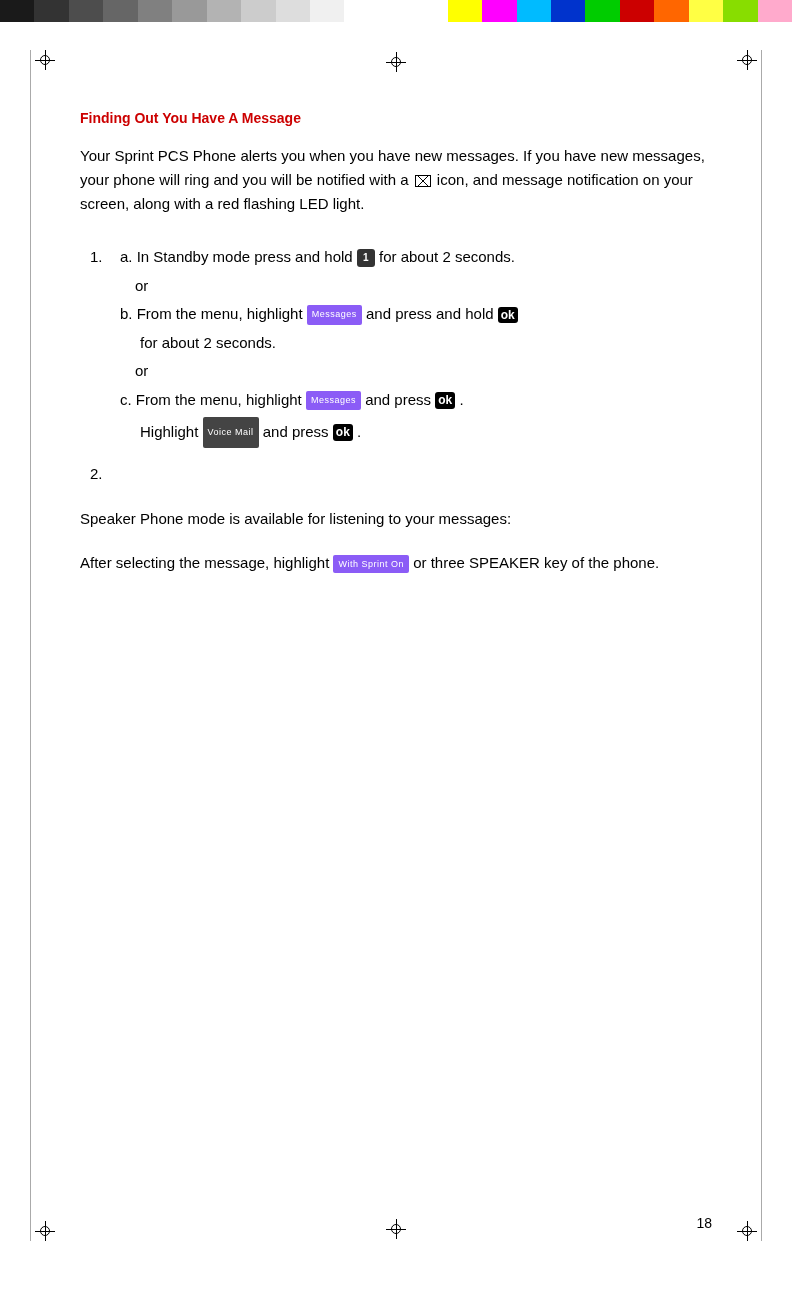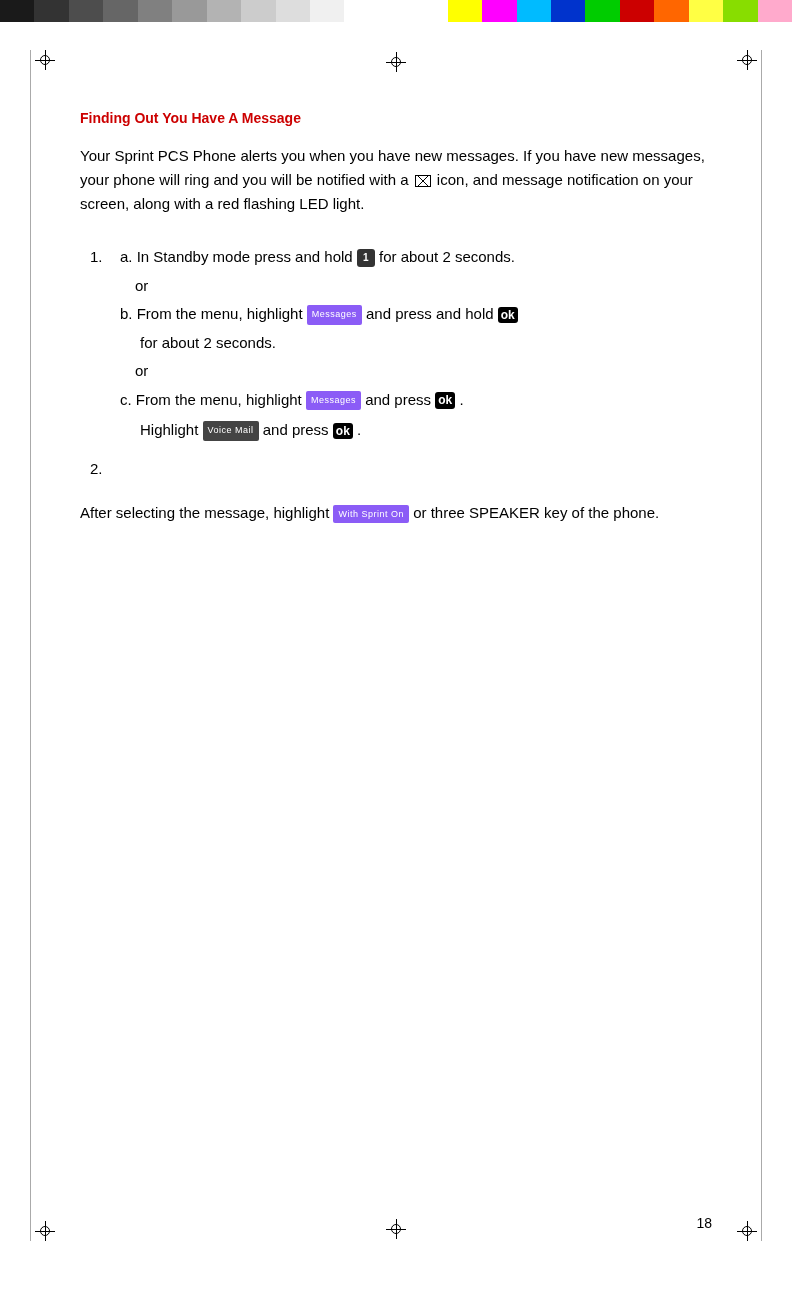--- a/index.html
+++ b/index.html
@@ -119,21 +119,21 @@
       vertical-align: middle;
       letter-spacing: 0.5px;
     }
 
     .menu-chip-light {
       display: inline-block;
       background: #444;
       color: #fff;
       font-size: 9px;
       font-family: Arial, sans-serif;
-      padding: 2px 5px;
+      padding: 8px 5px;
       border-radius: 2px;
       vertical-align: middle;
       letter-spacing: 0.5px;
     }
 
     .page-number {
       position: absolute;
       bottom: 60px;
       right: 80px;
       font-family: Arial, sans-serif;
@@ -379,20 +379,21 @@
 
         </div>
       </div>
 
       <div style="display: flex; margin-top: 10px; font-family: Arial, sans-serif; font-size: 15px; line-height: 1.7;">
         <span style="min-width: 30px;">2.</span>
       </div>
 
     </div>
 
+    <p class="body-text">Speaker Phone mode is available for listening to your messages:</p>
 
     <p class="body-text">
       <span>After selecting the message, highlight </span>
       <span class="menu-chip">With Sprint On</span>
       <span> or three SPEAKER key of the phone.</span>
     </p>
 
   </div>
 
 </div>

